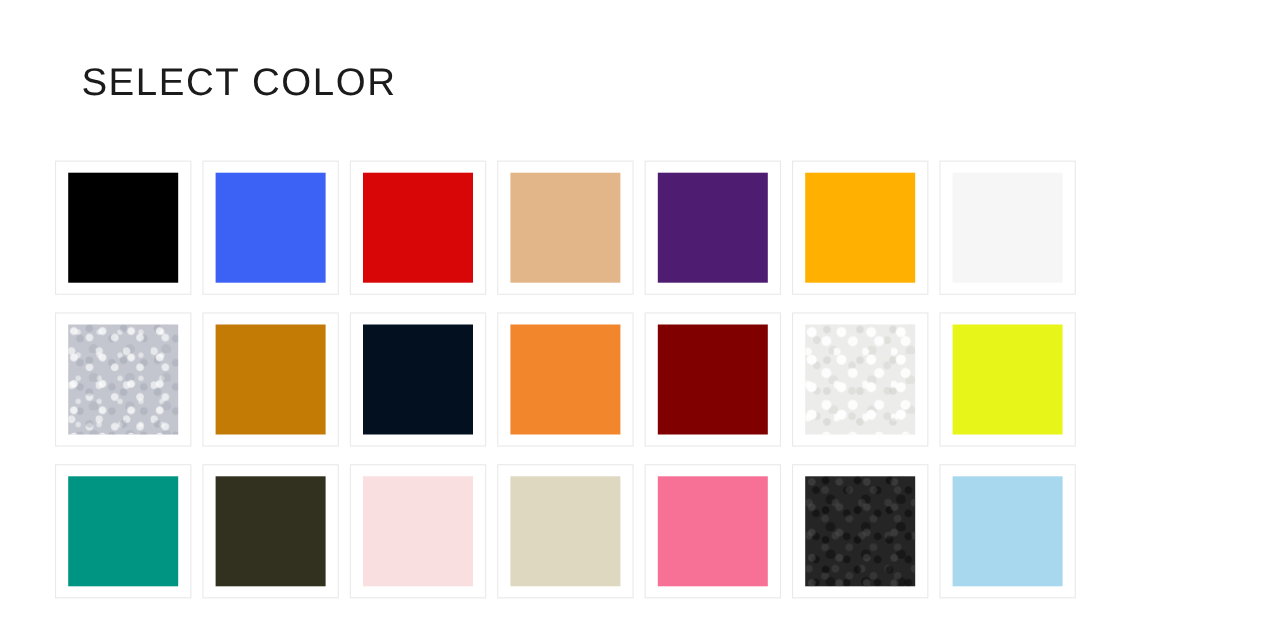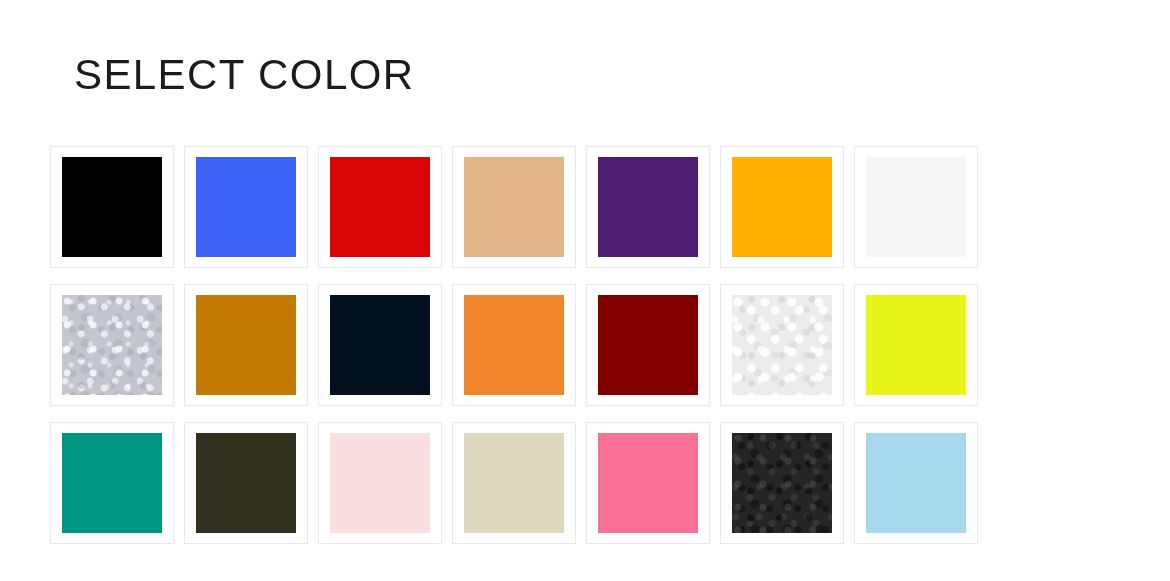--- a/index.html
+++ b/index.html
@@ -19,21 +19,21 @@
     width: 1170px;
     height: 581px;
     box-sizing: border-box;
   }
 
   .page-title {
     position: absolute;
     left: 74px;
     top: 52px;
     font-family: "Liberation Sans", sans-serif;
-    font-size: 42px;
+    font-size: 35px;
     font-weight: 300;
     letter-spacing: 1.4px;
     color: #1b1b1b;
     line-height: 46px;
     white-space: nowrap;
     margin: 0;
   }
 
   .swatch-grid {
     position: absolute;

